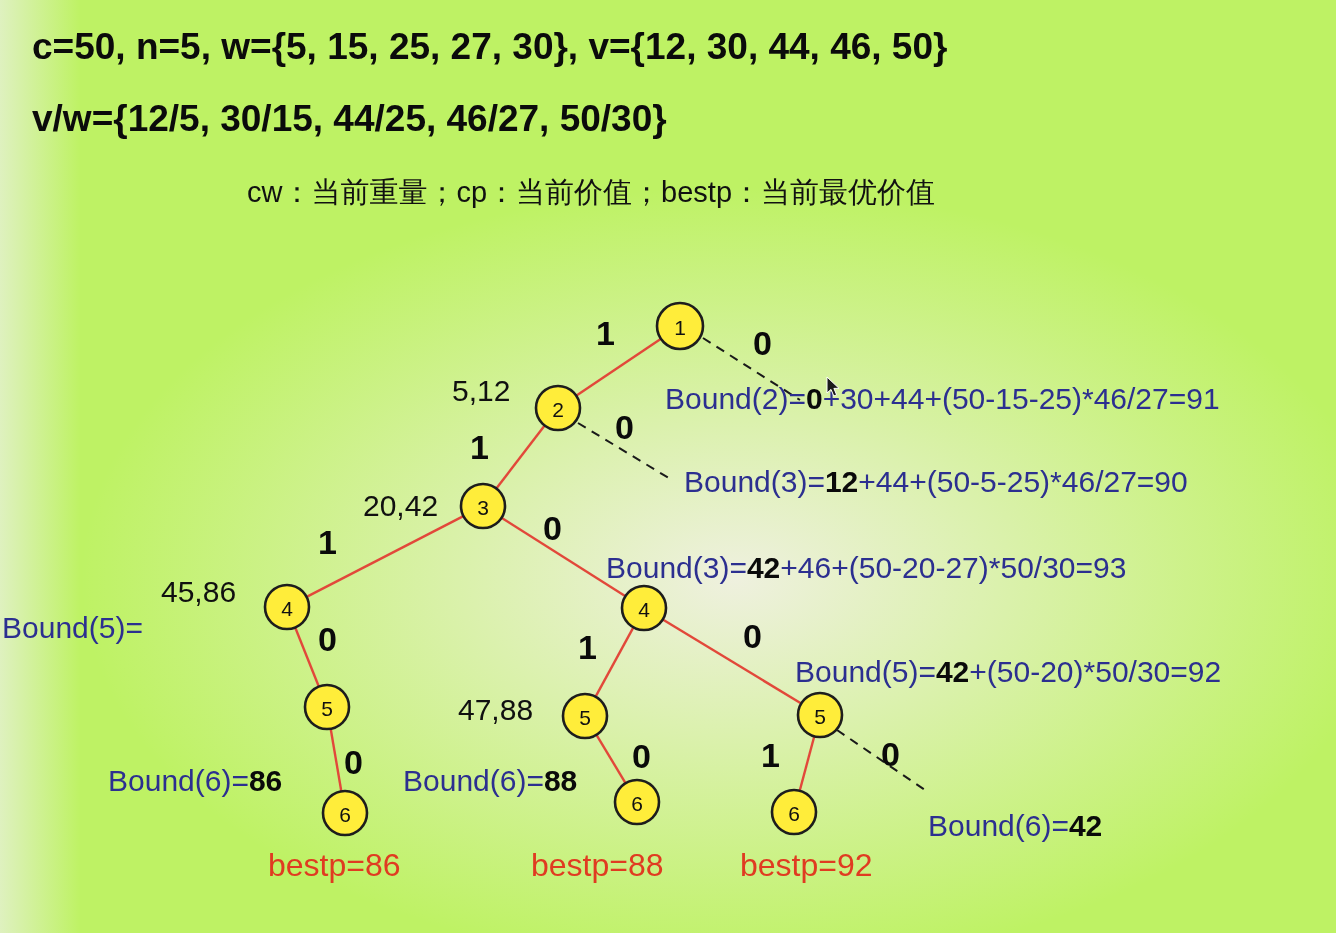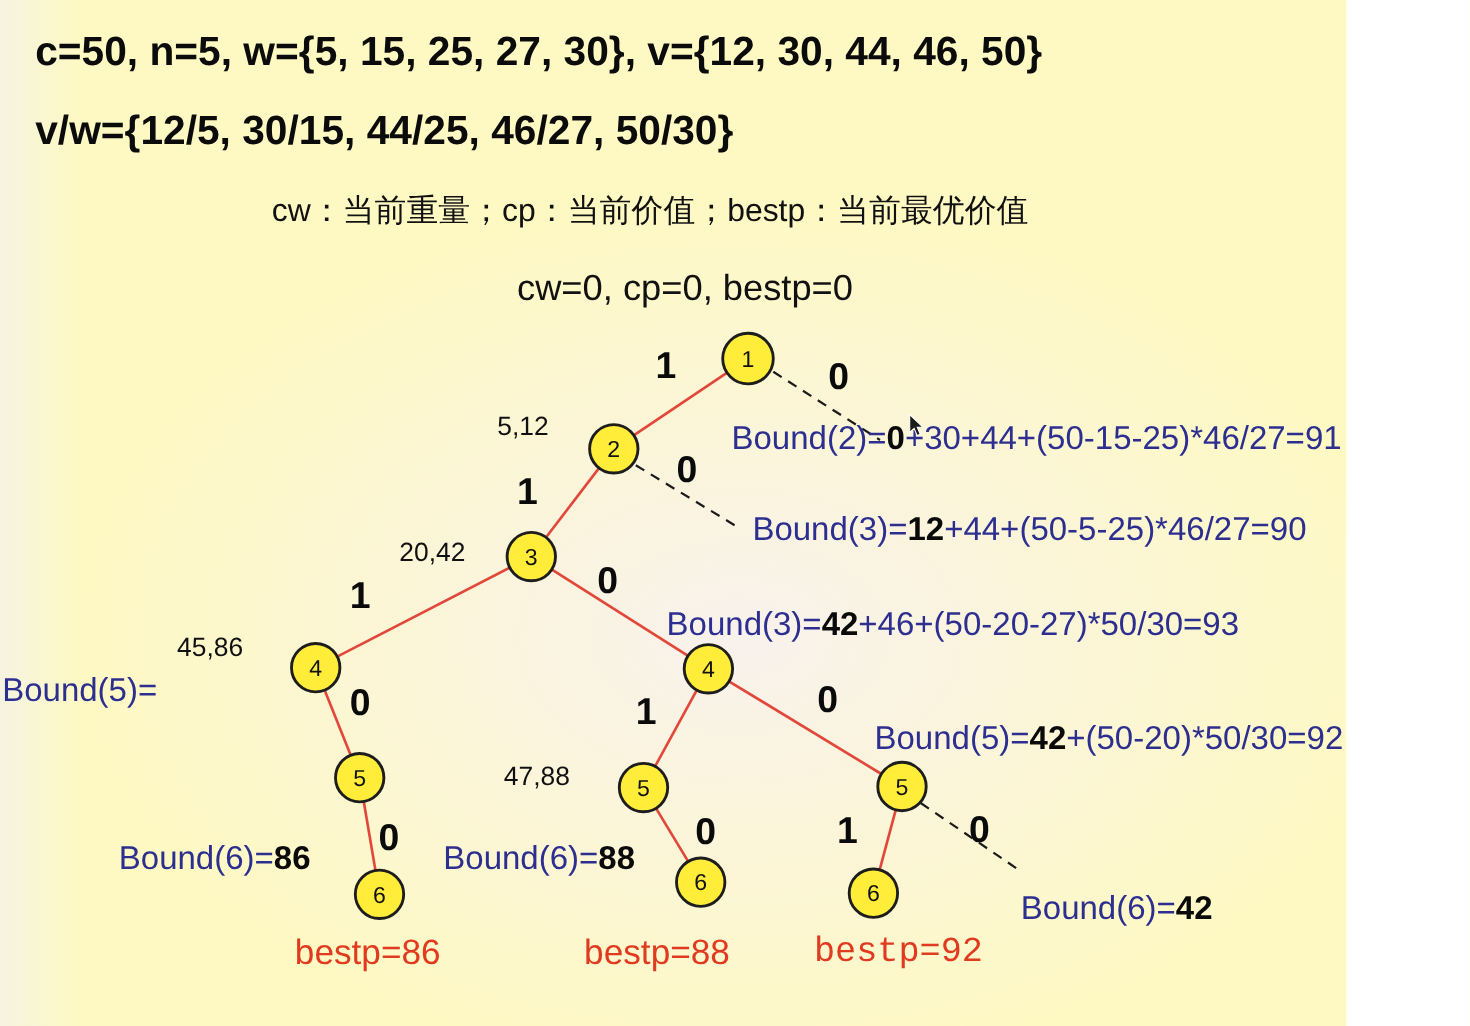--- a/index.html
+++ b/index.html
@@ -5,23 +5,23 @@
   html, body {
     margin: 0;
     padding: 0;
     background: #ffffff;
   }
   body {
     font-family: "Liberation Sans", sans-serif;
   }
   #page {
     position: relative;
-    width: 1224px;
+    width: 1336px;
     height: 933px;
-    background: #fef9c3;
+    background: #bef264;
     overflow: hidden;
   }
   
   #page::before {
     content: "";
     position: absolute;
     inset: 0;
     background:
       radial-gradient(ellipse 70% 60% at 55% 62%, rgba(247,240,244,0.85) 0%, rgba(255,255,255,0) 70%),
       linear-gradient(90deg, rgba(240,240,240,0.65) 0%, rgba(255,255,255,0) 6%);
@@ -72,21 +72,21 @@
   }
   
   .edge-lab {
     color: #0a0a0a;
     font-size: 34px;
     font-weight: 700;
   }
   
   .pair-lab {
     color: #101010;
-    font-size: 24px;
+    font-size: 30px;
     font-weight: 400;
   }
   
   .bound {
     color: #2c2f90;
     font-size: 30px;
     font-weight: 400;
   }
   .bound b {
     color: #0a0a0a;
@@ -121,21 +121,20 @@
 <body>
 
 <div id="page">
 
   <div class="txt hdr" style="left:32px; top:28px;">c=50, n=5, w={5, 15, 25, 27, 30}, v={12, 30, 44, 46, 50}</div>
 
   <div class="txt hdr" style="left:32px; top:100px;">v/w={12/5, 30/15, 44/25, 46/27, 50/30}</div>
 
   <div class="txt subtitle" style="left:247px; top:177px;">cw：当前重量；cp：当前价值；bestp：当前最优价值</div>
 
-  <div class="txt roottxt" style="left:470px; top:245px;">cw=0, cp=0, bestp=0</div>
 
   <svg id="tree" viewBox="0 0 1336 933" xmlns="http://www.w3.org/2000/svg">
     <g id="edges-taken">
         <line x1="661.7410741094651" y1="338.272392811671" x2="575.4289747136925" y2="396.28544322522316" stroke="#e2483a" stroke-width="2.4"></line>
         <line x1="545.2372322929947" y1="424.6766831371536" x2="495.7627677070053" y2="489.3233168628464" stroke="#e2483a" stroke-width="2.4"></line>
         <line x1="464.33270941934416" y1="515.6193691257462" x2="305.66729058065584" y2="597.3806308742538" stroke="#e2483a" stroke-width="2.4"></line>
         <line x1="500.7395402136704" y1="517.2387149179775" x2="626.2604597863296" y2="596.7612850820225" stroke="#e2483a" stroke-width="2.4"></line>
         <line x1="294.7992042034362" y1="626.4980105085905" x2="319.2007957965638" y2="687.5019894914095" stroke="#e2483a" stroke-width="2.4"></line>
         <line x1="633.9321515965061" y1="626.4292818233448" x2="595.0678484034939" y2="697.5707181766552" stroke="#e2483a" stroke-width="2.4"></line>
         <line x1="661.9440733999468" y1="618.9091809874676" x2="802.0559266000532" y2="704.0908190125324" stroke="#e2483a" stroke-width="2.4"></line>
@@ -225,21 +224,21 @@
       <div class="txt bound" style="left: 108px; top: 765px;"><span>Bound(6)=</span><b>86</b></div>
       <div class="txt bound" style="left: 403px; top: 765px;"><span>Bound(6)=</span><b>88</b></div>
       <div class="txt bound" style="left: 928px; top: 779px; margin-top: 31px;"><span>Bound(6)=</span><b>42</b></div>
       <div class="bound-multi" style="position: absolute; left: 2px; top: 610px; width: 210px;">
         <div style="white-space: nowrap;"><span>Bound(5)=</span></div>
       </div>
     </div>
   <div id="bestp-layer">
       <div class="txt bestp" style="left: 268px; top: 849px;">bestp=86</div>
       <div class="txt bestp" style="left: 531px; top: 849px;">bestp=88</div>
-      <div class="txt bestp" style="left: 740px; top: 849px; font-family: Liberation Mono, monospace;">bestp=92</div>
+      <div class="txt bestp" style="left: 740px; top: 849px;">bestp=92</div>
     </div>
 
   <div class="cursor" id="mouse-cursor" style="left: 826px; top: 376px;">
     <svg viewBox="0 0 16 22" width="16" height="22" xmlns="http://www.w3.org/2000/svg">
       <path d="M1,1 L1,17 L5,13.4 L7.8,20 L10.6,18.8 L7.9,12.4 L13,12.3 Z" fill="#1b1b1b" stroke="#ffffff" stroke-width="1"></path>
     </svg>
   </div>
 
 </div>
 

